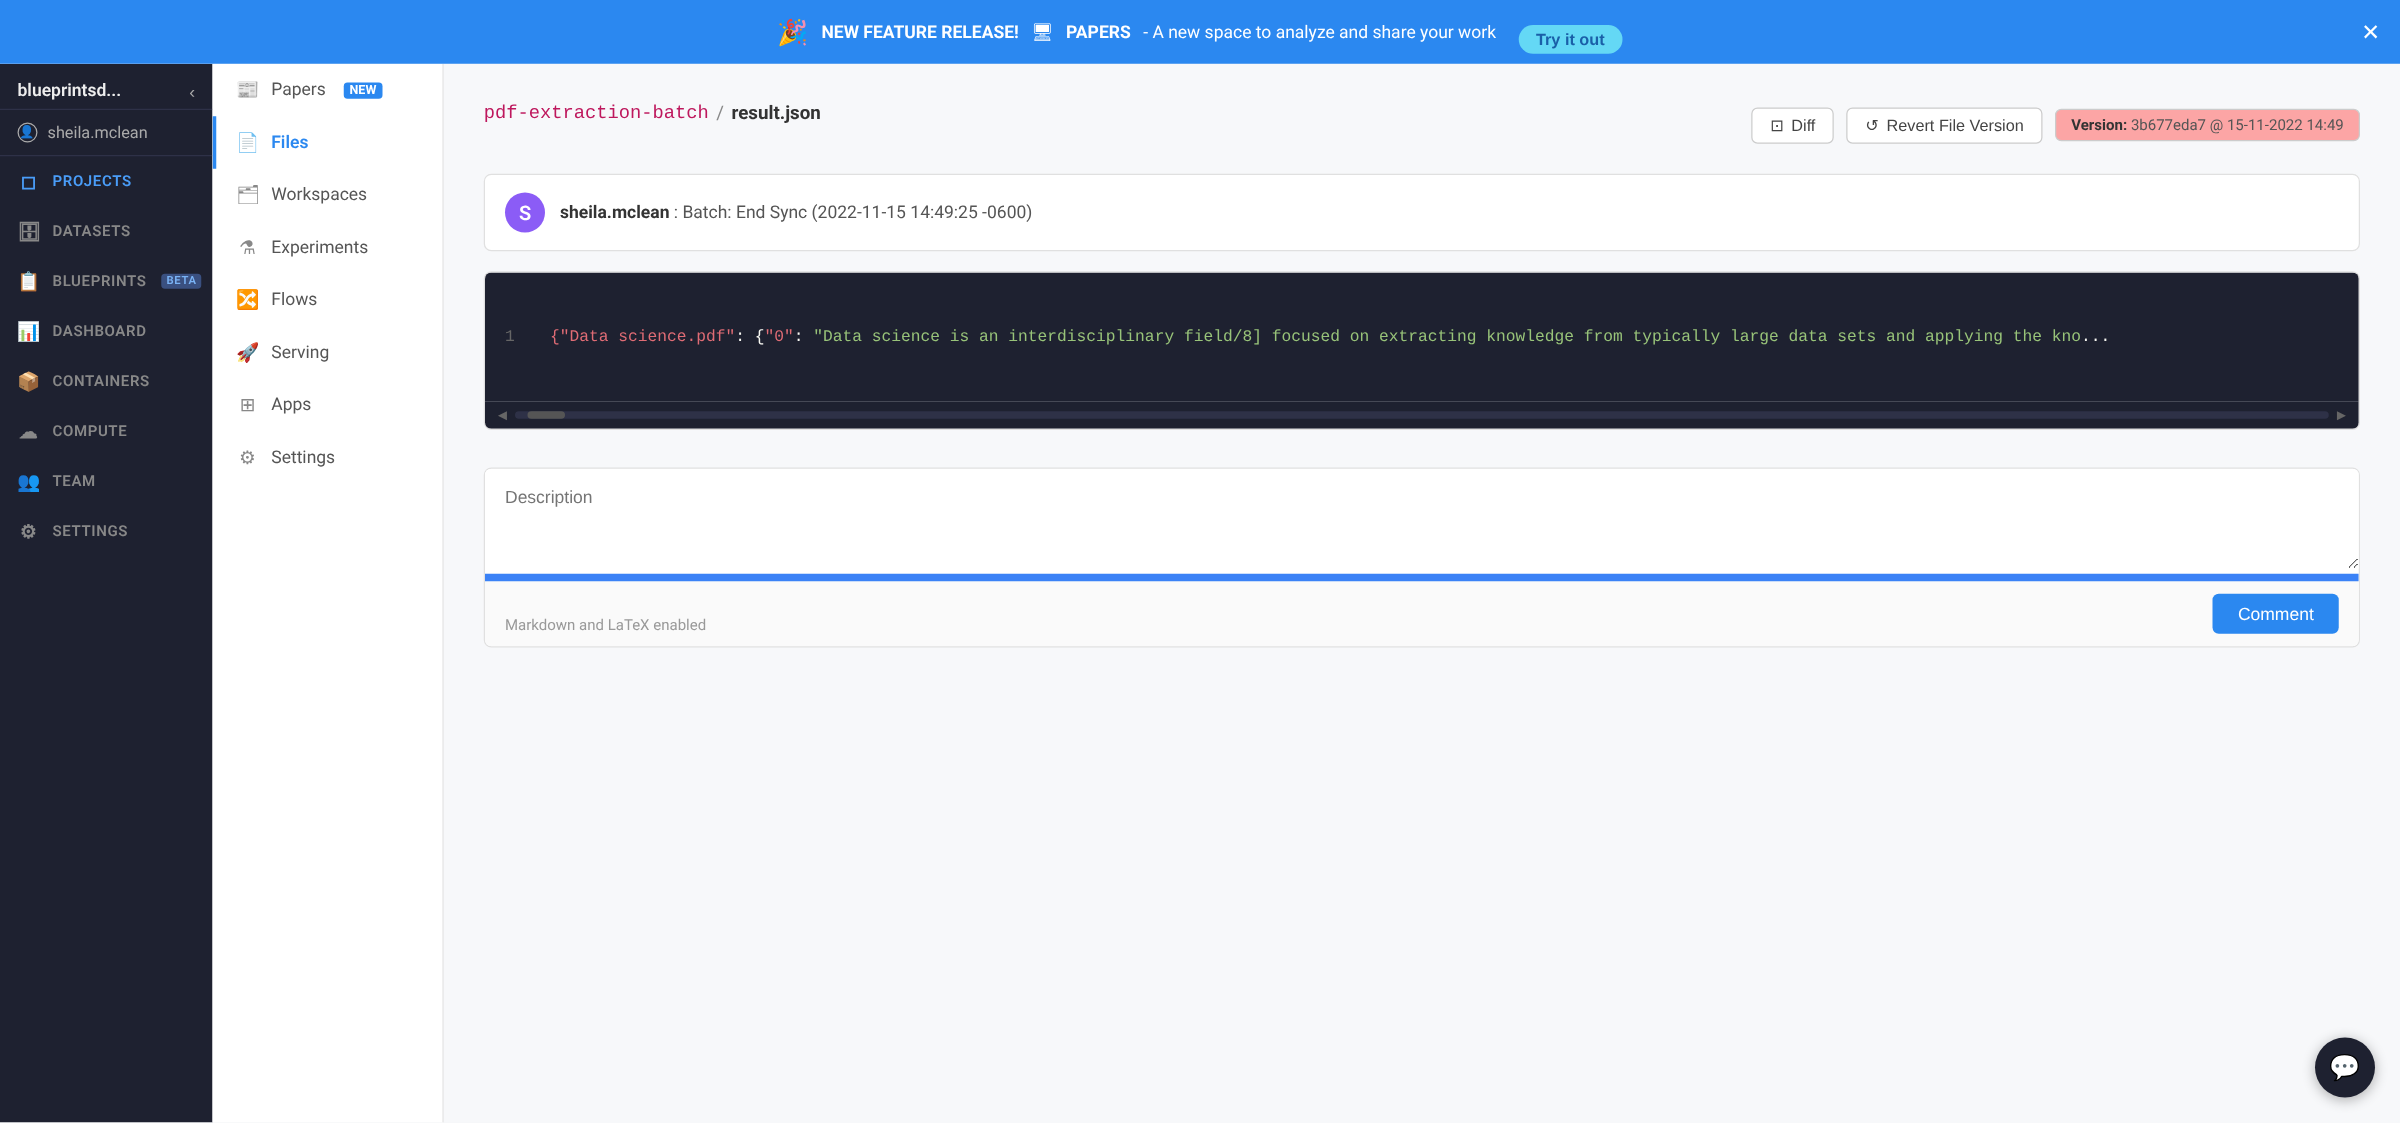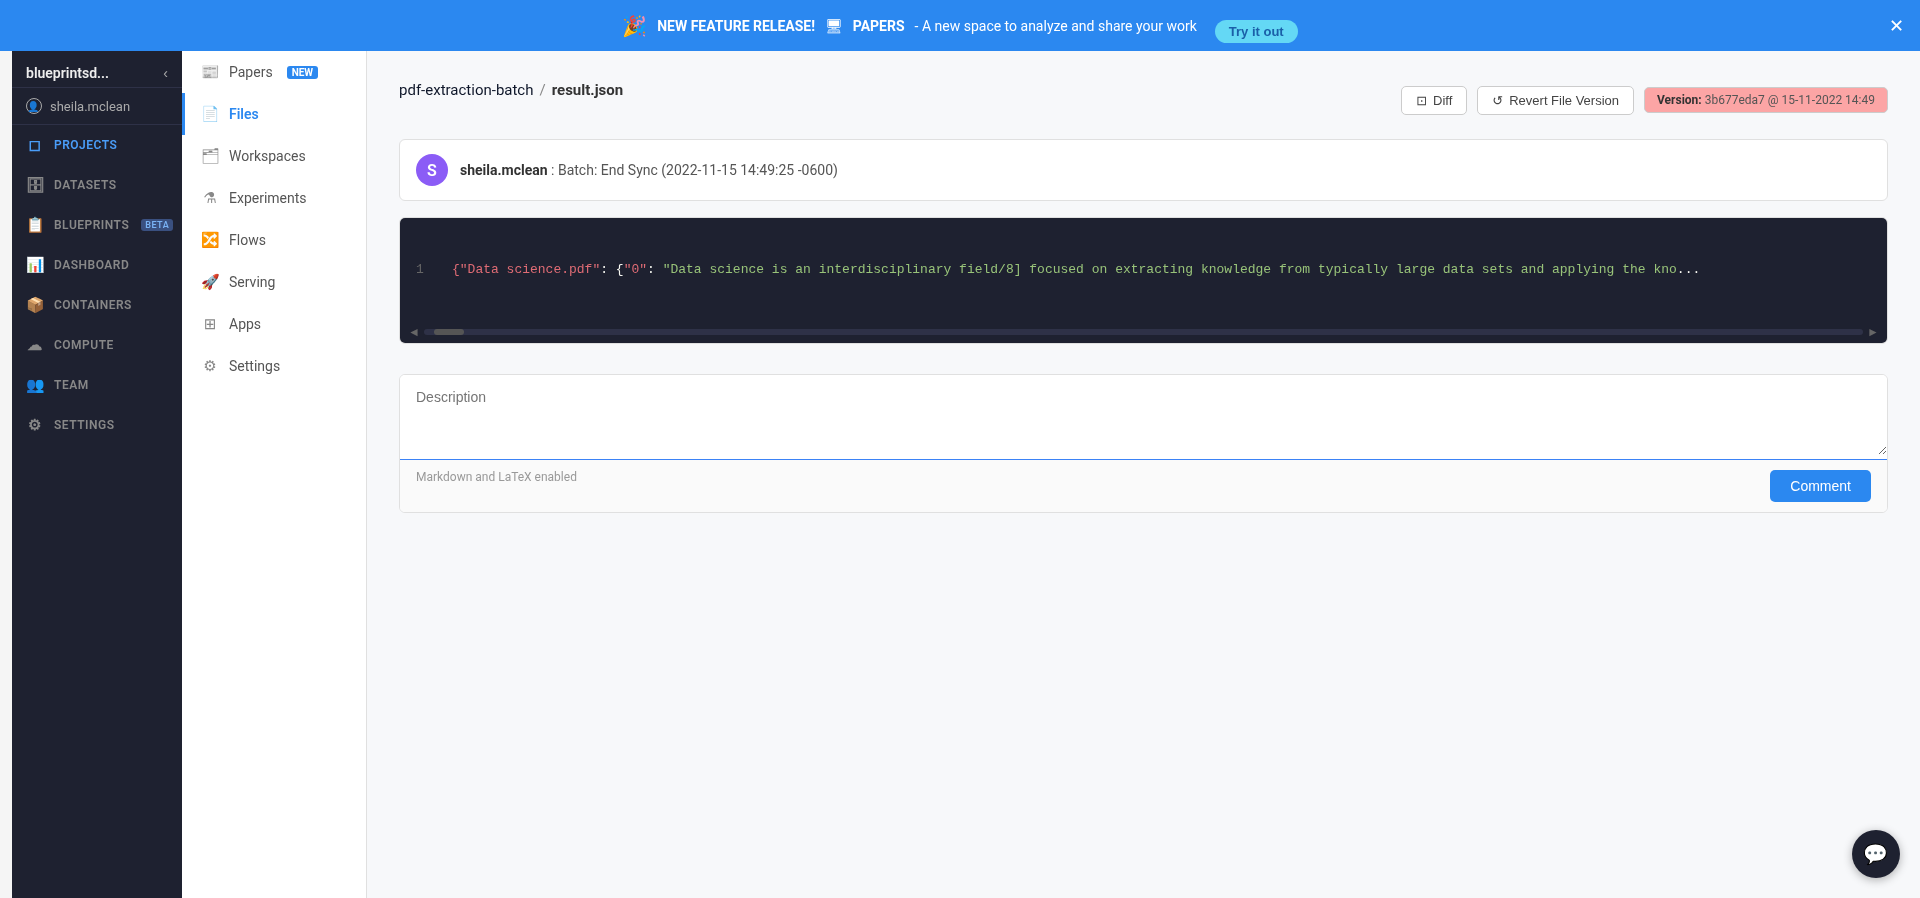--- a/index.html
+++ b/index.html
@@ -47,21 +47,20 @@
       color: white;
       font-size: 18px;
       cursor: pointer;
     }
 
     
     .main-layout {
       display: flex;
       flex: 1;
       overflow: hidden;
-      margin-left: 12px;
     }
 
     
     .left-sidebar {
       width: 170px;
       background: #1e2130;
       color: #aaa;
       display: flex;
       flex-direction: column;
       flex-shrink: 0;
@@ -189,23 +188,24 @@
     
     .breadcrumb {
       display: flex;
       align-items: center;
       gap: 6px;
       font-size: 15px;
       margin-bottom: 20px;
       flex-wrap: wrap;
     }
     .breadcrumb a {
-      color: #0f172a;
+      color: #be185d;
       text-decoration: none;
       cursor: pointer;
+      font-family: Liberation Mono, monospace;
     }
     .breadcrumb .sep { color: #888; }
     .breadcrumb .current { color: #333; font-weight: 700; }
     .breadcrumb-actions {
       margin-left: auto;
       display: flex;
       align-items: center;
       gap: 10px;
     }
     .btn-outline {
@@ -358,24 +358,24 @@
       border: none;
       padding: 14px 16px;
       font-size: 14px;
       color: #333;
       resize: vertical;
       outline: none;
       font-family: Liberation Sans, sans-serif;
     }
     .comment-footer {
       display: flex;
-      align-items: flex-start;
+      align-items: flex-end;
       justify-content: space-between;
       padding: 10px 16px;
-      border-top: 1px solid #3b82f6;
+      border-top: 6px solid #3b82f6;
       background: #fafafa;
     }
     .comment-hint { font-size: 12px; color: #999; }
     .comment-btn {
       background: #2b88f0;
       color: white;
       border: none;
       border-radius: 5px;
       padding: 8px 20px;
       font-size: 14px;

